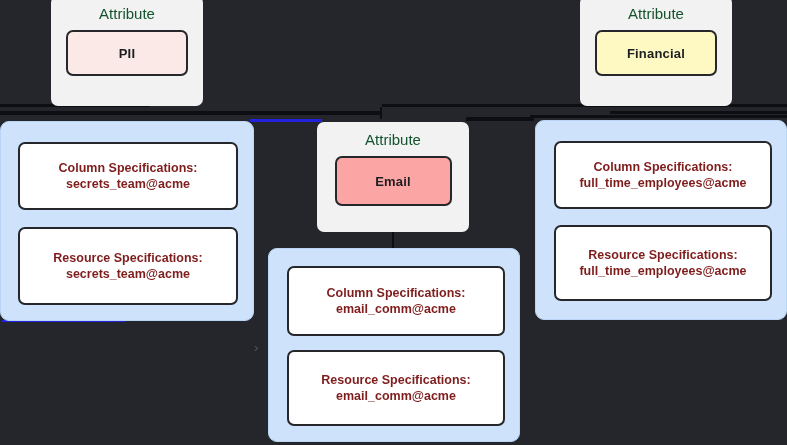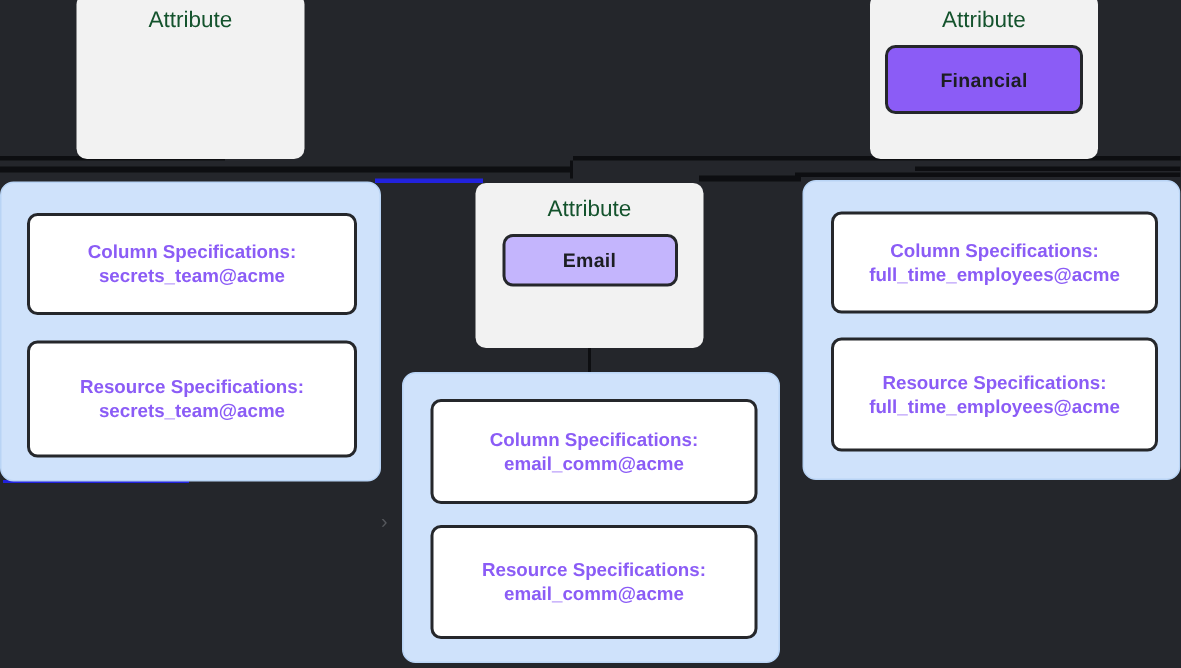--- a/index.html
+++ b/index.html
@@ -69,21 +69,21 @@
     background: #ffffff;
     border: 2.5px solid #25272b;
     border-radius: 7px;
     display: flex;
     flex-direction: column;
     align-items: center;
     justify-content: center;
     text-align: center;
     font-size: 12.5px;
     font-weight: bold;
-    color: #8b5cf6;
+    color: #7f1d1d;
     line-height: 1.28;
     padding: 4px 6px;
   }
   .spec-line { display: block; white-space: nowrap; }
 
   .chevron {
     position: absolute;
     color: #55575c;
     font-size: 13px;
     font-family: "Liberation Sans", sans-serif;
@@ -103,52 +103,53 @@
   <div class="edge-dark" style="left:610px; top:111px; width:177px; height:3px;"></div>
   <div class="edge-dark" style="left:530px; top:115px; width:257px; height:3px;"></div>
 
   <div class="edge-blue" style="left:250px; top:119px; width:72px; height:3px;"></div>
   <div class="edge-blue" style="left:2px; top:320px; width:124px; height:2px;"></div>
   <div class="edge-dark" style="left:466px; top:117px; width:68px; height:4px;"></div>
   <div class="edge-dark" style="left:392px; top:232px; width:2px; height:16px;"></div>
 
   <div class="attr-card" style="left:51px; top:-4px; width:152px; height:110px;">
     <div class="attr-card-title">Attribute</div>
+    <div class="attr-chip" style="width:122px; height:46px; background:#fae9e7;">PII</div>
   </div>
 
   <div class="group-panel" style="left:0px; top:121px; width:254px; height:200px;">
     <div class="spec-box" style="left:17px; top:20px; width:220px; height:68px;">
       <span class="spec-line">Column Specifications:</span>
       <span class="spec-line">secrets_team@acme</span>
     </div>
     <div class="spec-box" style="left:17px; top:105px; width:220px; height:78px;">
       <span class="spec-line">Resource Specifications:</span>
       <span class="spec-line">secrets_team@acme</span>
     </div>
   </div>
 
   <div class="attr-card" style="left:317px; top:122px; width:152px; height:110px;">
     <div class="attr-card-title">Attribute</div>
-    <div class="attr-chip" style="width:117px; height:35px; background:#c4b5fd;">Email</div>
+    <div class="attr-chip" style="width:117px; height:50px; background:#fca5a5;">Email</div>
   </div>
 
   <div class="group-panel" style="left:268px; top:248px; width:252px; height:194px;">
     <div class="spec-box" style="left:18px; top:17px; width:218px; height:70px;">
       <span class="spec-line">Column Specifications:</span>
       <span class="spec-line">email_comm@acme</span>
     </div>
     <div class="spec-box" style="left:18px; top:101px; width:218px; height:76px;">
       <span class="spec-line">Resource Specifications:</span>
       <span class="spec-line">email_comm@acme</span>
     </div>
   </div>
 
   <div class="attr-card" style="left:580px; top:-4px; width:152px; height:110px;">
     <div class="attr-card-title">Attribute</div>
-    <div class="attr-chip" style="width:132px; height:46px; background:#8b5cf6;">Financial</div>
+    <div class="attr-chip" style="width:122px; height:46px; background:#fef9c3;">Financial</div>
   </div>
 
   <div class="group-panel" style="left:535px; top:120px; width:252px; height:200px;">
     <div class="spec-box" style="left:18px; top:20px; width:218px; height:68px;">
       <span class="spec-line">Column Specifications:</span>
       <span class="spec-line">full_time_employees@acme</span>
     </div>
     <div class="spec-box" style="left:18px; top:104px; width:218px; height:76px;">
       <span class="spec-line">Resource Specifications:</span>
       <span class="spec-line">full_time_employees@acme</span>

